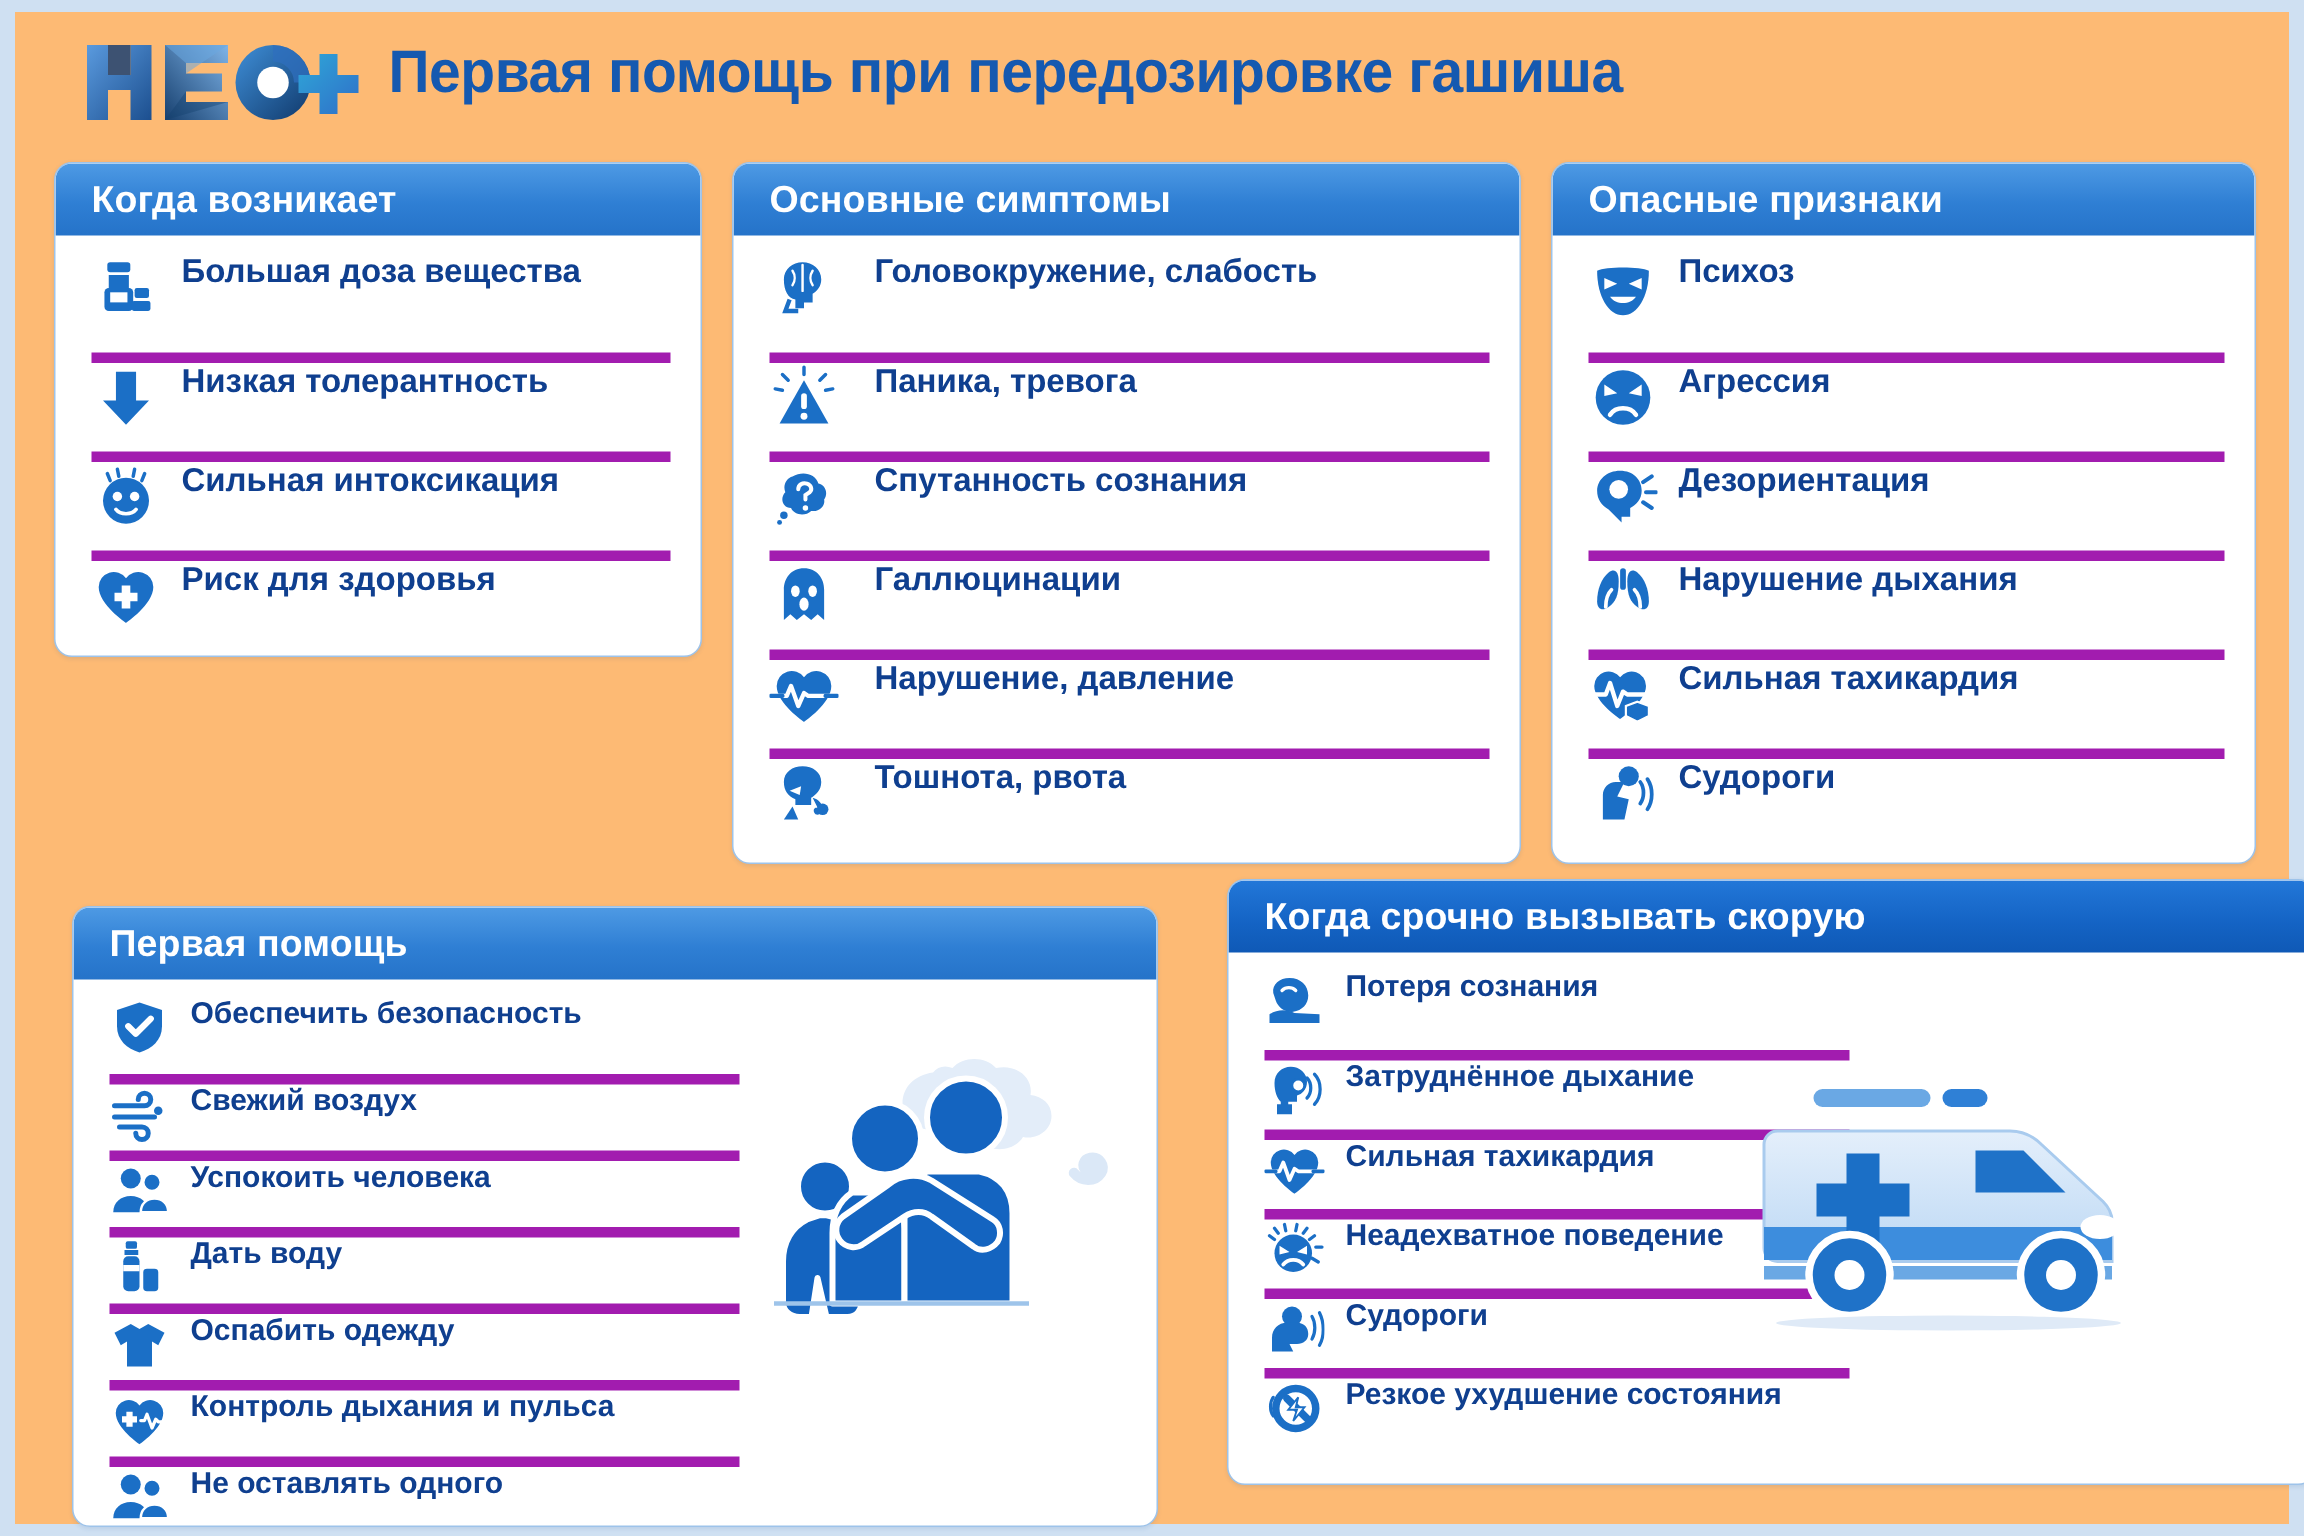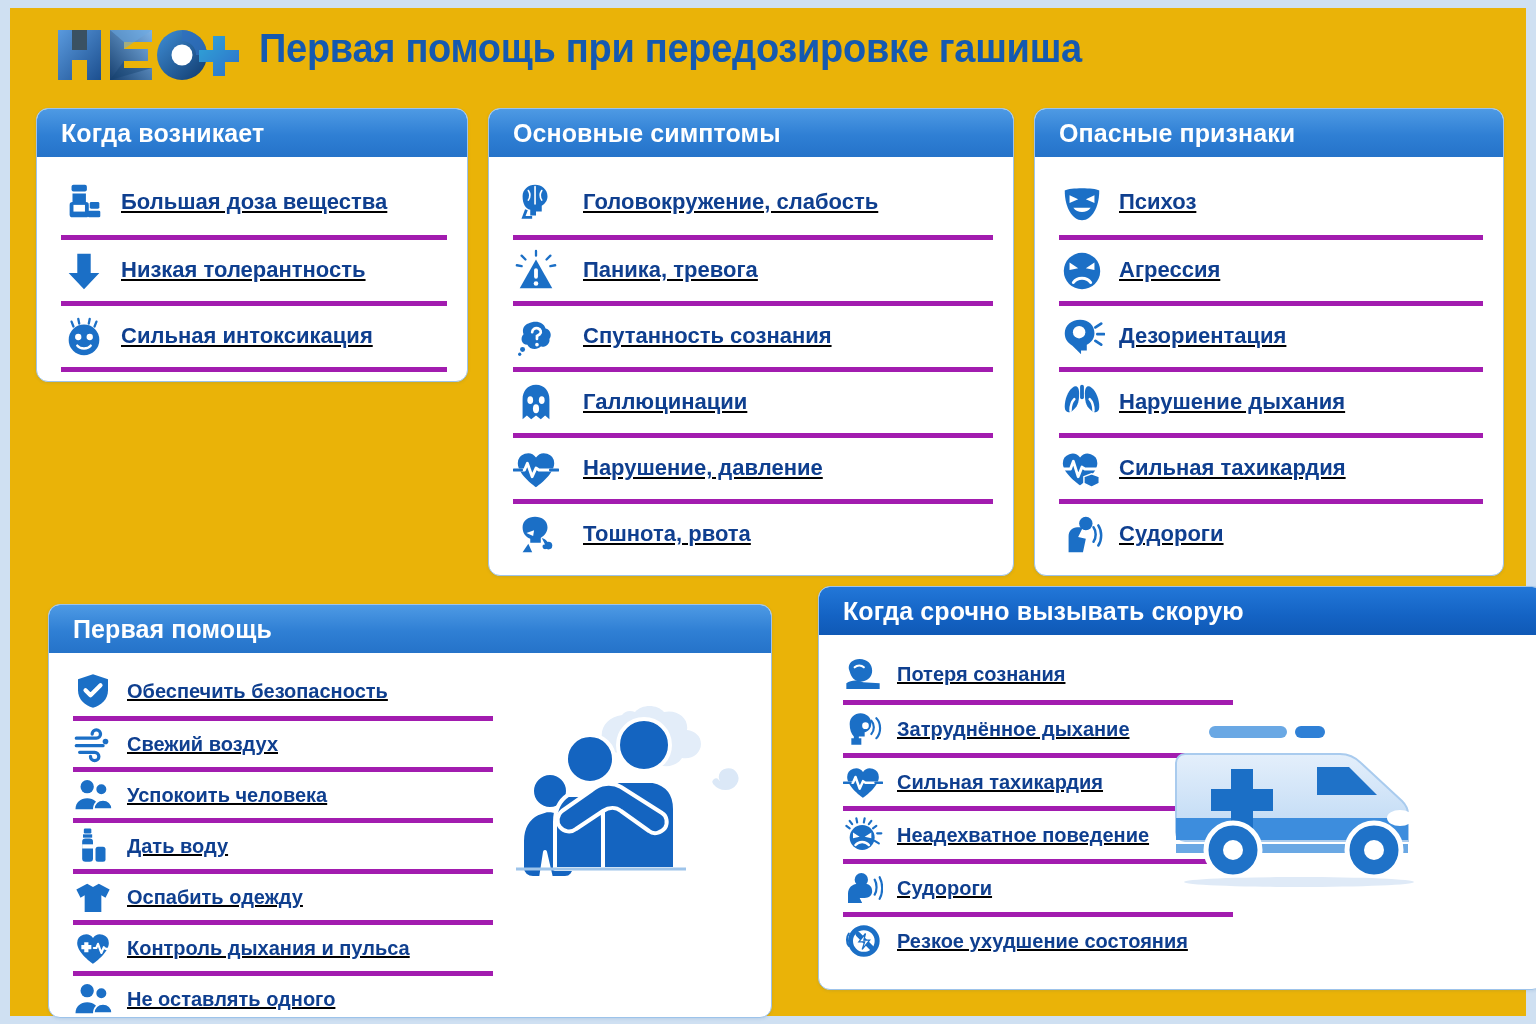--- a/index.html
+++ b/index.html
@@ -6,21 +6,21 @@
   body{
     width:1536px;height:1024px;
     background:#cfe0f2;
     font-family:"Liberation Sans","DejaVu Sans",sans-serif;
     overflow:hidden;
   }
   .page{
     position:absolute;
     left:10px;top:8px;
     width:1516px;height:1008px;
-    background:#eab308;
+    background:#fdba74;
     box-sizing:border-box;
   }
 
   
   .header{
     position:absolute;left:0;top:0;width:100%;height:92px;
   }
   .logo{
     position:absolute;left:44px;top:16px;
     width:190px;height:62px;
@@ -60,27 +60,26 @@
     white-space:nowrap;
   }
   .card.deep .card-head{
     background:linear-gradient(180deg,#2277d8 0%,#1463c4 60%,#0f59b6 100%);
   }
   .card-body{
     padding:12px 20px 14px 24px;
   }
 
   .row{
-    display:flex;align-items:center;
+    display:flex;align-items:flex-start;
     gap:14px;
     position:relative;
     box-sizing:border-box;
-    text-decoration:underline;
-  }
-  .row + .row{ border-top:5px solid #a21caf; }
+  }
+  .row + .row{ border-top:7px solid #a21caf; }
   .ico{
     flex:0 0 auto;
     width:46px;height:46px;
     display:flex;align-items:center;justify-content:center;
     color:#1b6fc6;
   }
   .ico svg{display:block;width:100%;height:100%;fill:#1b6fc6;}
   .lbl{
     font-size:21px;
     font-weight:700;
@@ -97,21 +96,21 @@
   #card-danger  .row{height:66px;}
   #card-danger  .lbl{font-size:22px;}
   #card-aid     .row{height:51px;}
   #card-aid     .ico{width:40px;height:40px;}
   #card-aid     .lbl{font-size:20px;}
   #card-ambulance .row{height:53px;}
   #card-ambulance .ico{width:40px;height:40px;}
   #card-ambulance .lbl{font-size:20px;}
 
   
-  #card-onset{ left:26px;  top:100px; width:432px; height:274px; }
+  #card-onset{ left:26px;  top:100px; width:432px; height:330px; }
   #card-symptoms{ left:478px; top:100px; width:526px; height:468px; }
   #card-danger{ left:1024px; top:100px; width:470px; height:468px; }
   #card-aid{ left:26px;  top:596px; width:724px; height:414px;margin-left:12px; }
   #card-ambulance{ left:768px; top:578px; width:726px; height:404px;margin-left:40px; }
 
   #card-aid .card-body{ width:420px; }
   #card-ambulance .card-body{ width:390px; }
 
   
   .illus{

